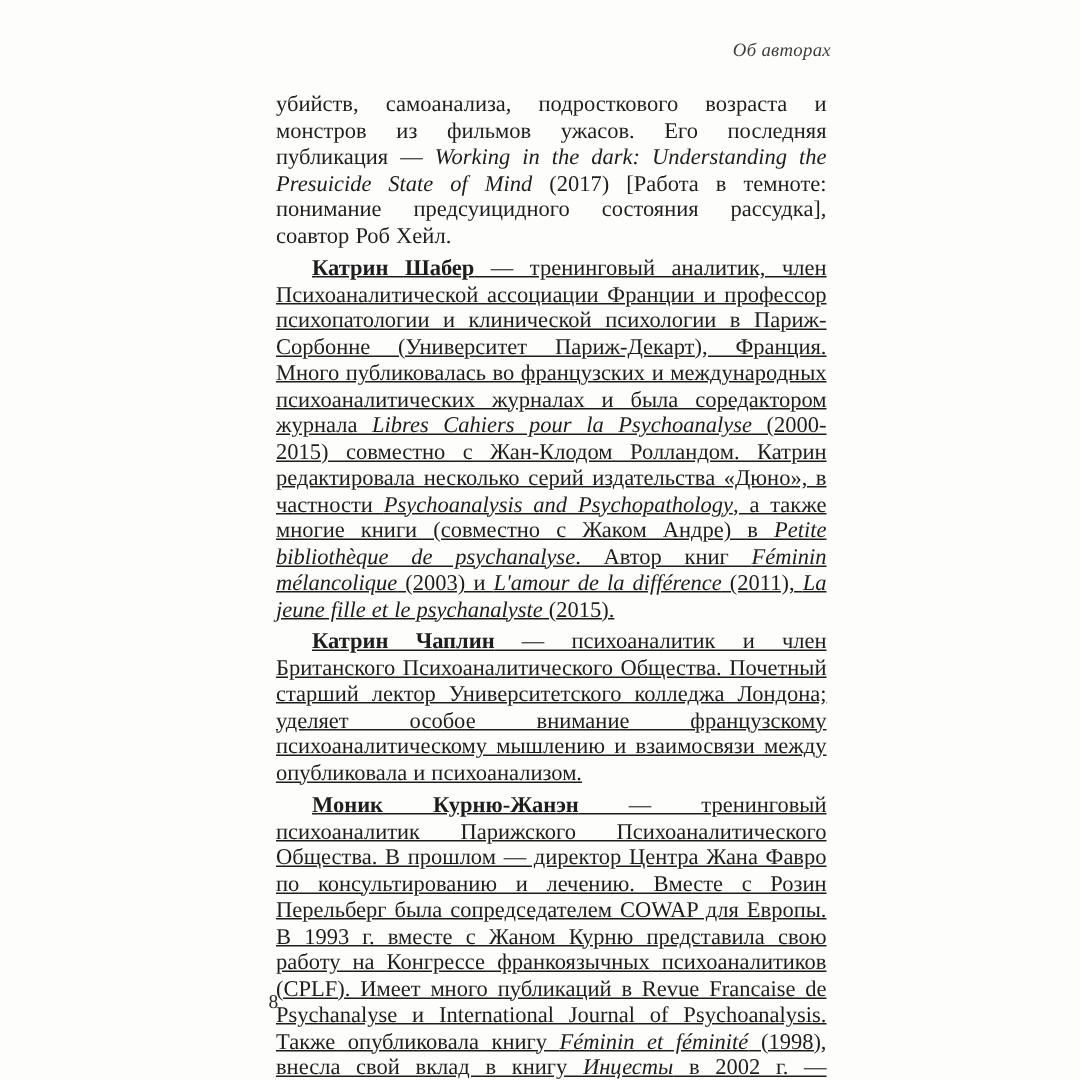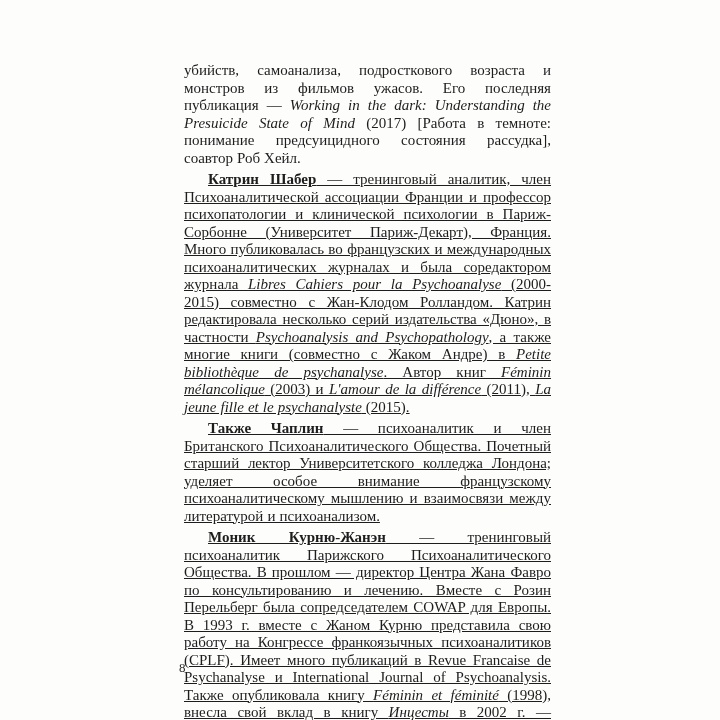--- a/index.html
+++ b/index.html
@@ -57,22 +57,23 @@
     left: 179px;
     top: 660px;
     font-size: 13px;
     color: #2a2a2a;
   }
 </style>
 </head>
 <body>
 
 <div class="page">
+  <div class="running-header">Об авторах</div>
 
   <div class="text-block">
       <p class="para"><span>убийств, самоанализа, подросткового возраста и монстров из фильмов ужасов. Его последняя публикация — </span><span class="i">Working in the dark: Understanding the Presuicide State of Mind</span><span> (2017) [Работа в темноте: понимание предсуицидного состояния рассудка], соавтор Роб Хейл.</span></p>
       <p class="para indent"><span class="b">Катрин Шабер</span><span> — тренинговый аналитик, член Психоаналитической ассоциации Франции и профессор психопатологии и клинической психологии в Париж-Сорбонне (Университет Париж-Декарт), Франция. Много публиковалась во французских и международных психоаналитических журналах и была соредактором журнала </span><span class="i">Libres Cahiers pour la Psychoanalyse</span><span> (2000-2015) совместно с Жан-Клодом Ролландом. Катрин редактировала несколько серий издательства «Дюно», в частности </span><span class="i">Psychoanalysis and Psychopathology</span><span>, а также многие книги (совместно с Жаком Андре) в </span><span class="i">Petite bibliothèque de psychanalyse</span><span>. Автор книг </span><span class="i">Féminin mélancolique</span><span> (2003) и </span><span class="i">L'amour de la différence</span><span> (2011), </span><span class="i">La jeune fille et le psychanalyste</span><span> (2015).</span></p>
-      <p class="para indent"><span class="b">Также Чаплин</span><span> — психоаналитик и член Британского Психоаналитического Общества. Почетный старший лектор Университетского колледжа Лондона; уделяет особое внимание французскому психоаналитическому мышлению и взаимосвязи между литературой и психоанализом.</span></p>
+      <p class="para indent"><span class="b">Катрин Чаплин</span><span> — психоаналитик и член Британского Психоаналитического Общества. Почетный старший лектор Университетского колледжа Лондона; уделяет особое внимание французскому психоаналитическому мышлению и взаимосвязи между опубликовала и психоанализом.</span></p>
       <p class="para indent"><span class="b">Моник Курню-Жанэн</span><span> — тренинговый психоаналитик Парижского Психоаналитического Общества. В прошлом — директор Центра Жана Фавро по консультированию и лечению. Вместе с Розин Перельберг была сопредседателем COWAP для Европы. В 1993 г. вместе с Жаном Курню представила свою работу на Конгрессе франкоязычных психоаналитиков (CPLF). Имеет много публикаций в Revue Francaise de Psychanalyse и International Journal of Psychoanalysis. Также опубликовала книгу </span><span class="i">Féminin et féminité</span><span> (1998), внесла свой вклад в книгу </span><span class="i">Инцесты</span><span> в 2002 г. — монографию RFP — со своей работой </span><span class="i">Lés pour le féminin: femme, mere, amante et fille.</span></p>
     </div>
 
   <div class="page-number">8</div>
 </div>
 
 </body></html>

